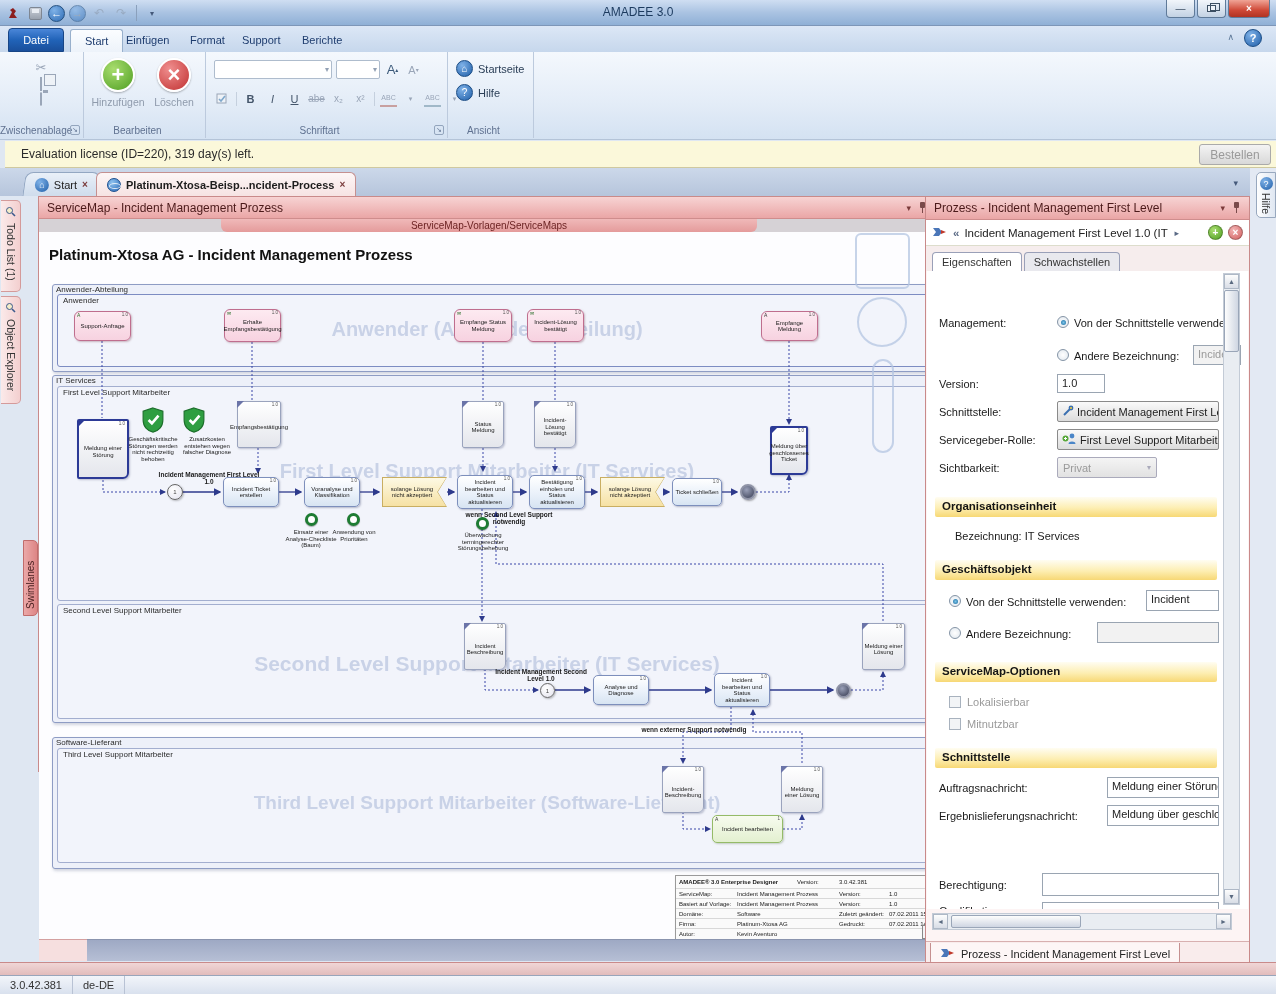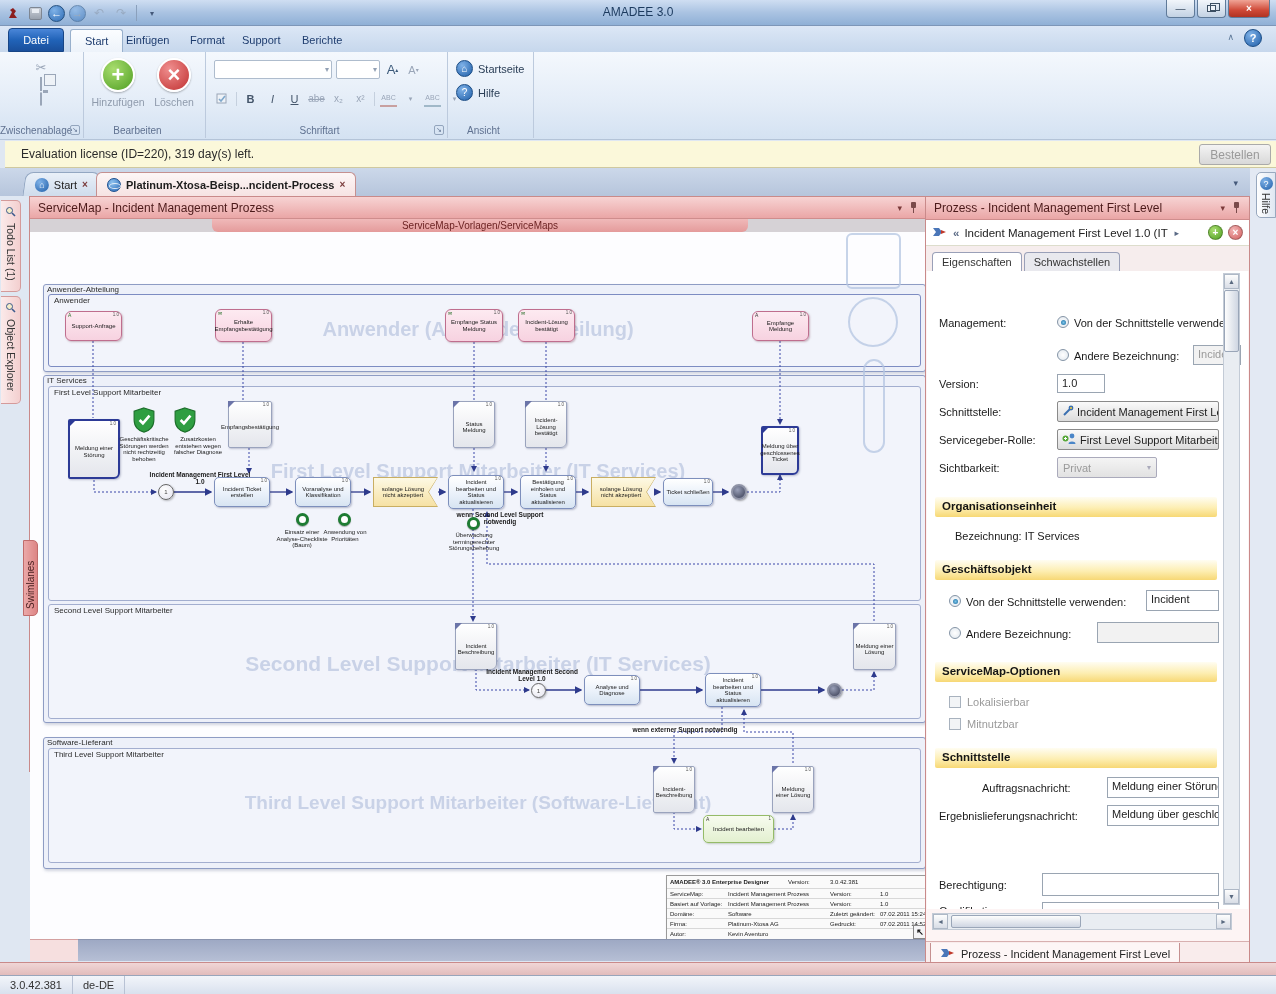--- a/index.html
+++ b/index.html
@@ -80,21 +80,21 @@
 
   
   .pinkhdr{background:linear-gradient(180deg,#f7d3d3,#eaa6a6);border-bottom:1px solid #cf8d8d;color:#4b1a1a;font-size:12px;display:flex;align-items:center;padding:0 8px;}
   .pinkhdr .hsp{flex:1;}
   .pin{width:8px;height:12px;position:relative;margin-left:8px;}
   .pin::before{content:"";position:absolute;left:1px;top:0;width:5px;height:6px;background:#7a4a4a;border-radius:1px;}
   .pin::after{content:"";position:absolute;left:3px;top:6px;width:1px;height:5px;background:#7a4a4a;}
   .hdr-da{font-size:9px;color:#7a3a3a;}
 
   
-  .dpanel{position:absolute;left:29px;top:196px;width:898px;height:576px;border:1px solid #c98a8a;background:#fdfdff;}
+  .dpanel{position:absolute;left:38px;top:196px;width:898px;height:576px;border:1px solid #c98a8a;background:#fdfdff;}
   .dhdr{position:absolute;left:0;top:0;width:896px;height:22px;}
   .dcrumbwrap{position:absolute;left:0;top:22px;width:896px;height:13px;background:#d6d2d6;}
   .dcrumb{position:absolute;left:182px;top:0;width:536px;height:13px;background:linear-gradient(180deg,#f0b9b9,#e49b9b);border-radius:0 0 6px 6px;color:#6d2424;font-size:10px;text-align:center;line-height:13px;}
   .canvas{position:absolute;left:0;top:35px;width:896px;height:707px;background:#fdfdff;overflow:hidden;}
   .dtitle{position:absolute;left:10px;top:14px;font-size:15px;font-weight:bold;color:#111;}
   .pool{position:absolute;border:1px solid #8e9cc4;background:#edf0f9;border-radius:3px;box-shadow:1px 2px 3px rgba(110,120,150,.3);}
   .lane{position:absolute;border:1px solid #a3aecf;background:#f2f4fb;border-radius:3px;}
   .slabel{position:absolute;font-size:8px;color:#2a2a2a;white-space:nowrap;}
   .wm{position:absolute;left:0;right:0;text-align:center;color:#c9d2e7;font-weight:bold;white-space:nowrap;}
   .conn{position:absolute;left:0;top:0;pointer-events:none;}
@@ -328,20 +328,21 @@
       <span>ServiceMap - Incident Management Prozess</span>
       <span class="hsp"></span>
       <span class="hdr-da">▾</span>
       <span class="pin"></span>
     </div>
     <div class="dcrumbwrap">
       <div class="dcrumb">ServiceMap-Vorlagen/ServiceMaps</div>
     </div>
 
     <div class="canvas">
+      <div class="dtitle">Platinum-Xtosa AG  -  Incident Management Prozess</div>
 
       <div class="pool" style="left:13px;top:52px;width:883px;height:88px;"></div>
       <div class="slabel" style="left:17px;top:53px;">Anwender-Abteilung</div>
       <div class="lane" style="left:18px;top:62px;width:873px;height:73px;border-color:#7d8cc2;"></div>
       <div class="slabel" style="left:24px;top:64px;">Anwender</div>
       <div class="wm" style="top:86px;font-size:20px;">Anwender (Anwender-Abteilung)</div>
 
       <div class="pool" style="left:13px;top:143px;width:883px;height:348px;"></div>
       <div class="slabel" style="left:17px;top:144px;">IT Services</div>
       <div class="lane" style="left:18px;top:154px;width:873px;height:215px;"></div>
@@ -647,21 +648,21 @@
       <div class="flabel" style="left:39px;top:357px;">Andere Bezeichnung:</div>
       <div class="tbox dis" style="left:170px;top:351px;width:122px;height:21px;"></div>
 
       <div class="ybar" style="top:391px;">ServiceMap-Optionen</div>
       <span class="cbox" style="left:22px;top:425px;"></span>
       <div class="flabel dim" style="left:40px;top:425px;">Lokalisierbar</div>
       <span class="cbox" style="left:22px;top:447px;"></span>
       <div class="flabel dim" style="left:40px;top:447px;">Mitnutzbar</div>
 
       <div class="ybar" style="top:477px;">Schnittstelle</div>
-      <div class="flabel" style="left:12px;top:511px;margin-left:43px;">Auftragsnachricht:</div>
+      <div class="flabel" style="left:12px;top:511px;">Auftragsnachricht:</div>
       <div class="tbox" style="left:180px;top:506px;width:112px;height:21px;">Meldung einer Störung</div>
       <div class="flabel" style="left:12px;top:539px;">Ergebnislieferungsnachricht:</div>
       <div class="tbox" style="left:180px;top:534px;width:112px;height:21px;">Meldung über geschlossenes Ticket</div>
 
       <div class="flabel" style="left:12px;top:608px;">Berechtigung:</div>
       <div class="tbox" style="left:115px;top:602px;width:177px;height:23px;"></div>
       <div class="flabel" style="left:12px;top:634px;">Qualifikation:</div>
       <div class="tbox" style="left:115px;top:631px;width:177px;height:20px;"></div>
 
       <div class="vscroll">

